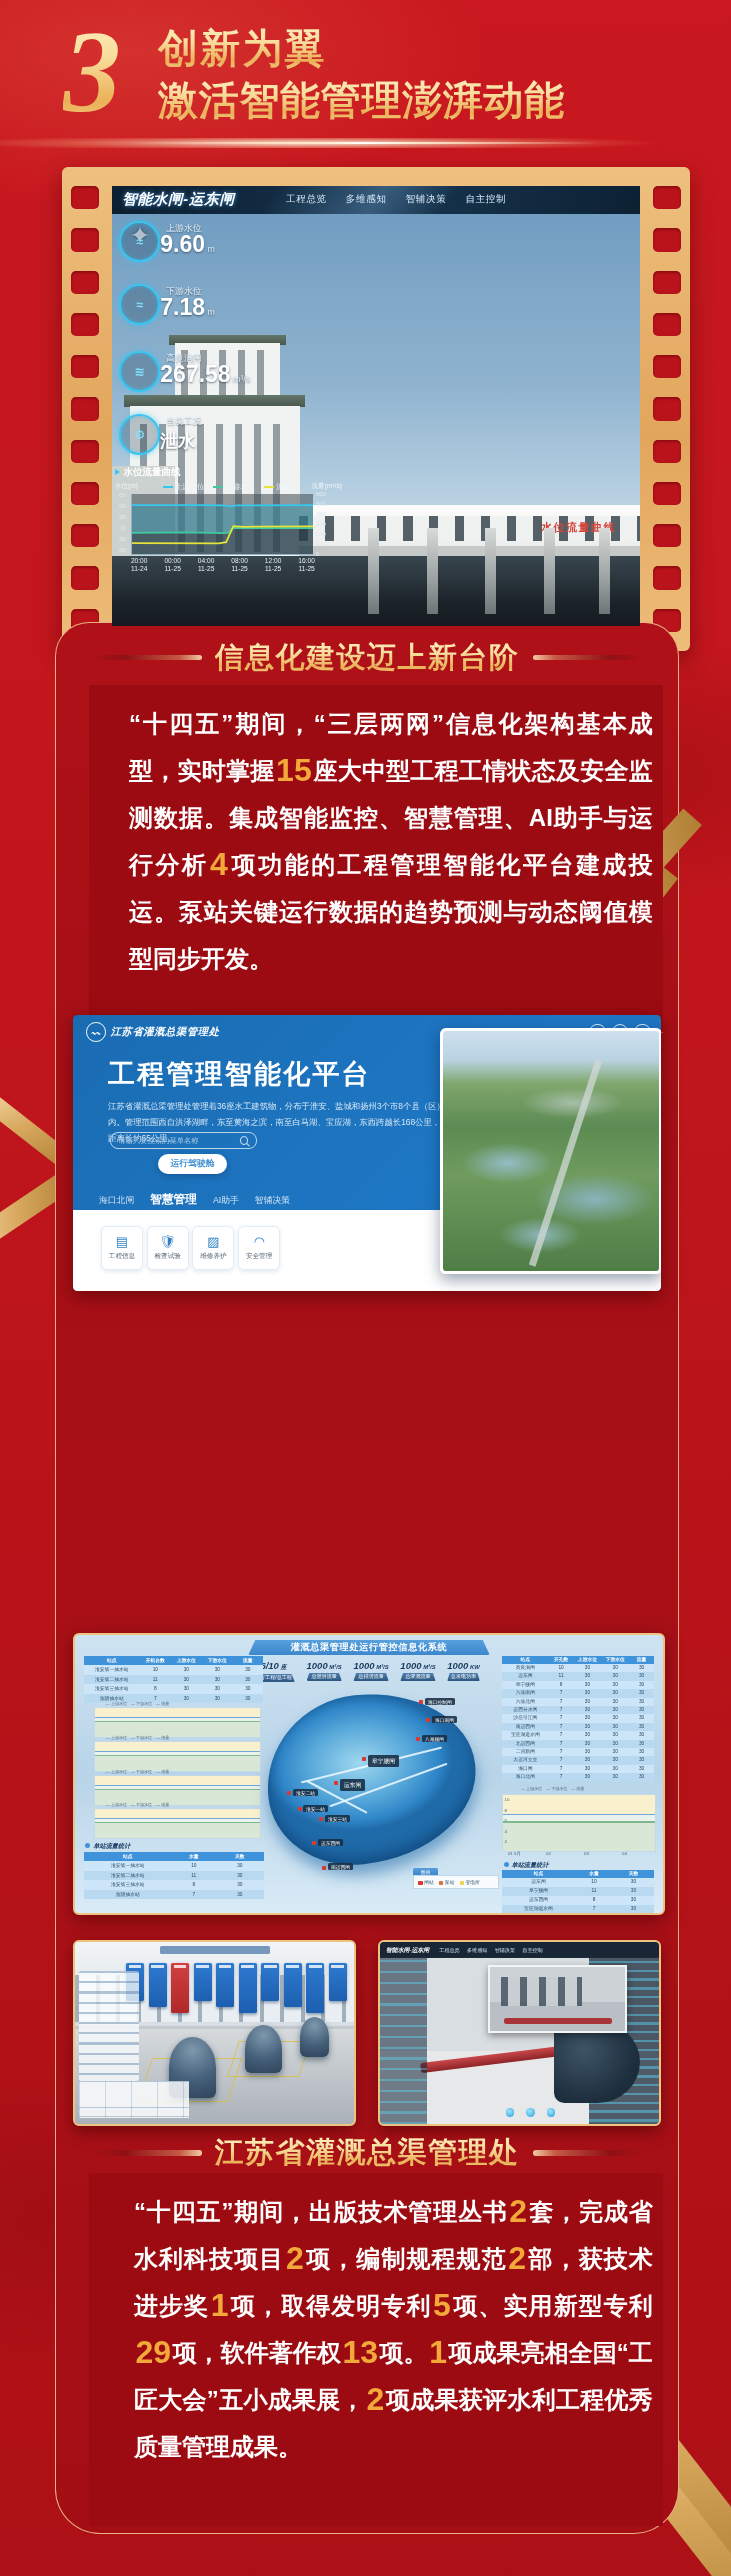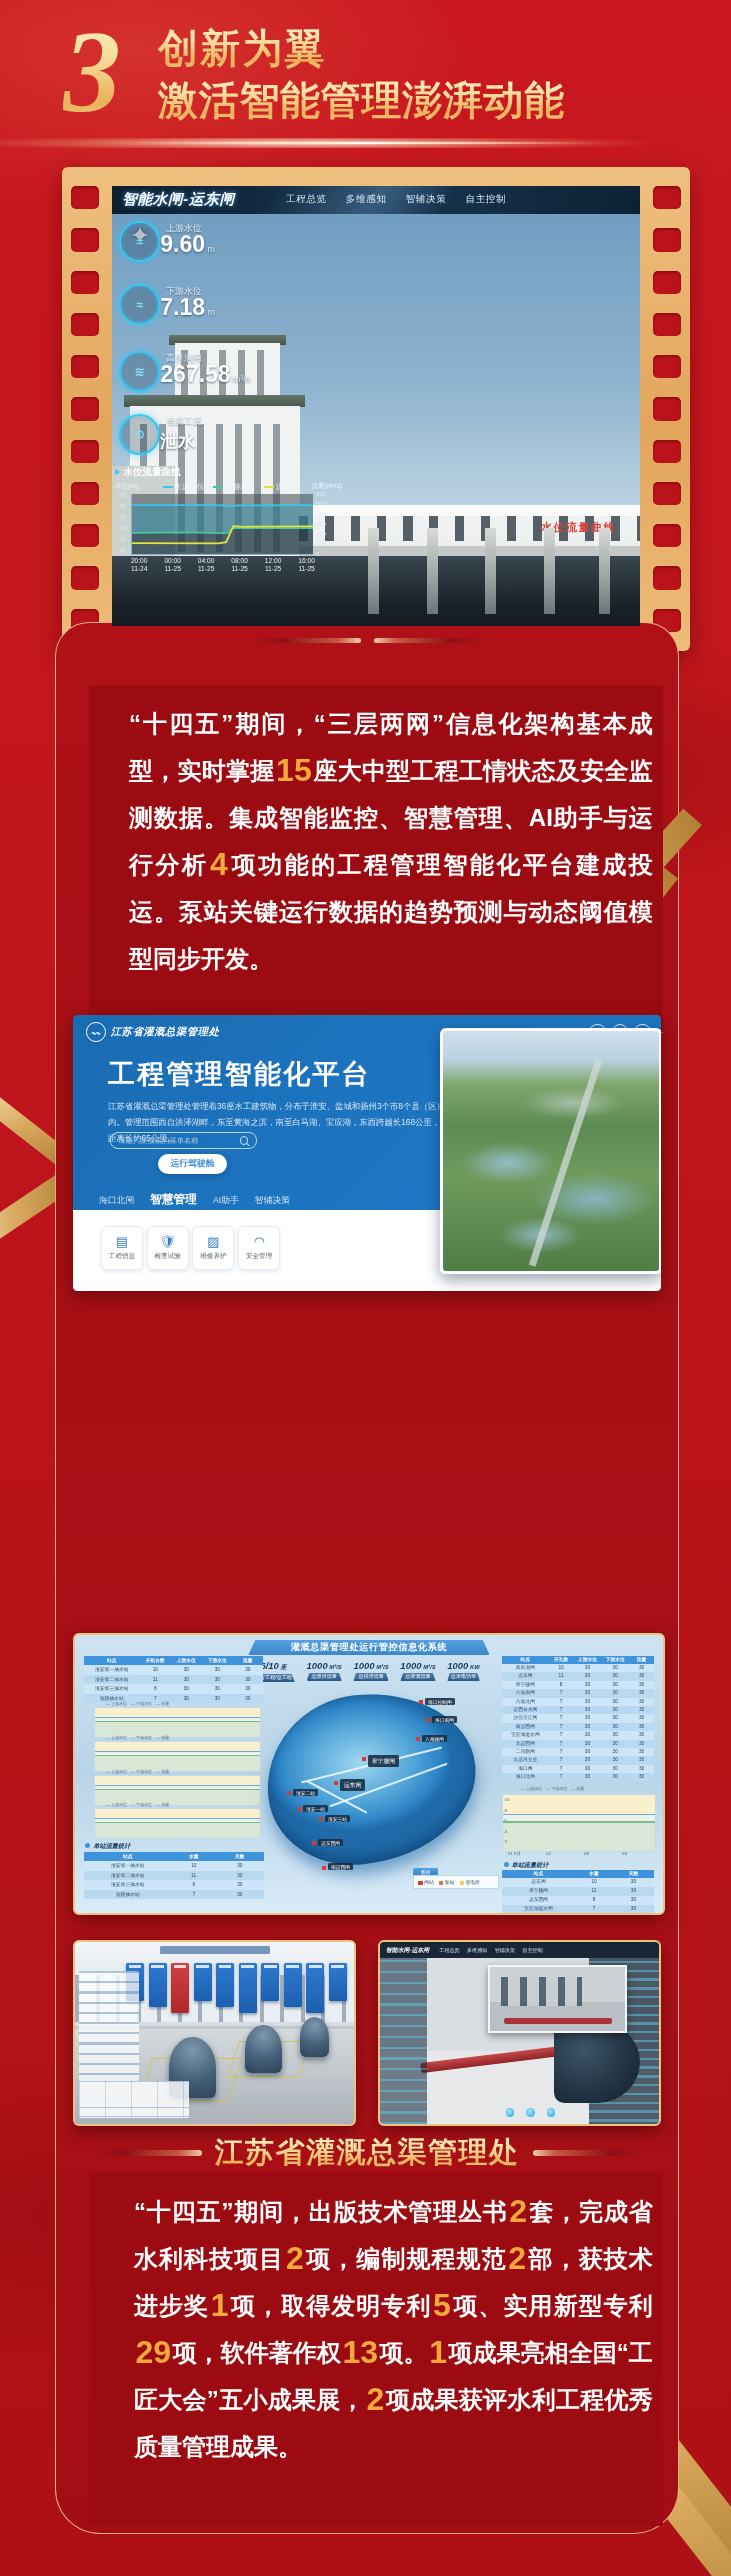--- a/index.html
+++ b/index.html
@@ -359,20 +359,21 @@
   <div class="pagegr gr" style="right:-88px;top:2437px;width:307px;height:41px;transform:rotate(52deg);"></div>
   <div class="pagegr gr" style="right:-110px;top:2503px;width:315px;height:29px;transform:rotate(52deg);"></div>
 
   <div class="abs card">
     <div class="ribbon gr" style="right:-51px;top:263px;width:220px;height:25px;transform:rotate(-48deg);"></div>
     <div class="ribbon gr" style="right:-29px;top:315px;width:190px;height:19px;transform:rotate(-52deg);"></div>
     <div class="content">
 
       <div class="sect" style="top:14.6px;">
         <div class="bar l"></div>
+        <div class="stitle goldtx">信息化建设迈上新台阶</div>
         <div class="bar r"></div>
       </div>
       <div class="ppanel hr" style="top:62px;height:348px;padding-left:40px;"><span>“十四五”期间，“三层两网”信息化架构基本成型，实时掌握</span><span class="num">15</span><span>座大中型工程工情状态及安全监测数据。集成智能监控、智慧管理、AI助手与运行分析</span><span class="num">4</span><span>项功能的工程管理智能化平台建成投运。泵站关键运行数据的趋势预测与动态阈值模型同步开发。</span></div>
 
       <div class="pshot">
         <div class="plogo">
           <span class="lc">〰</span>
           <span class="lt">江苏省灌溉总渠管理处</span>
         </div>
         <div class="picoset" id="picoset">

